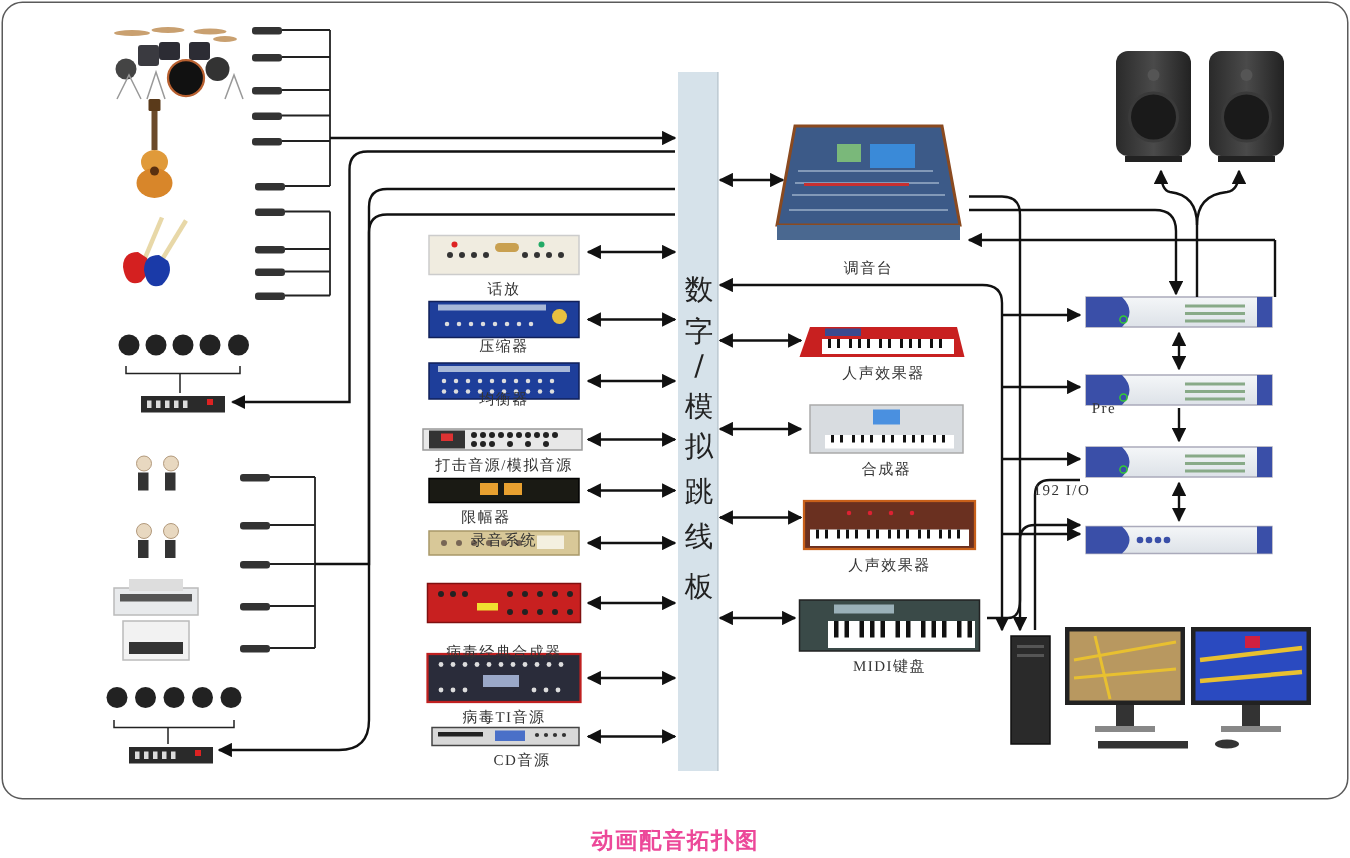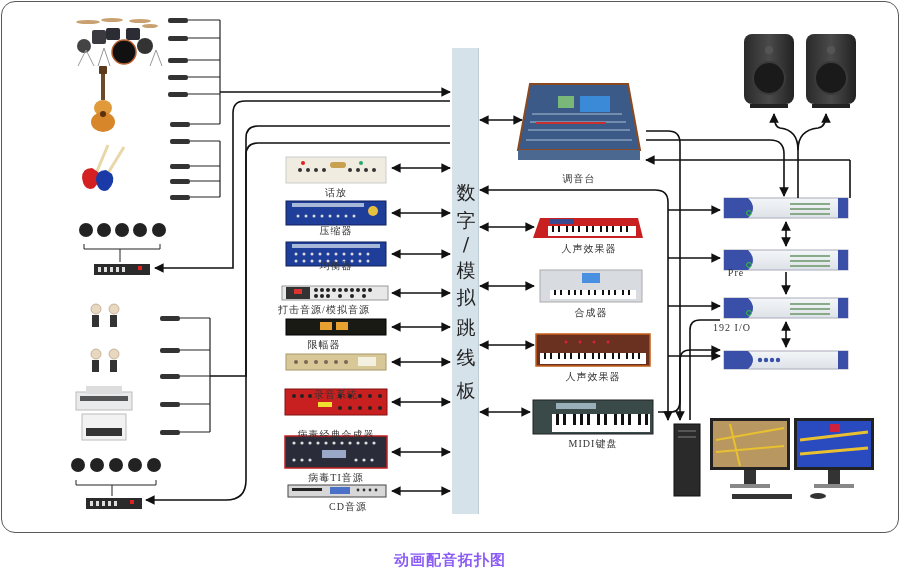--- a/index.html
+++ b/index.html
@@ -2,21 +2,21 @@
 <html><head>
 <meta charset="utf-8">
 <style>
   html, body { margin: 0; padding: 0; background: #ffffff; }
   body { width: 900px; height: 572px; position: relative; overflow: hidden; font-family: "DejaVu Serif", serif; }
   #frame { position: absolute; left: 1px; top: 1px; width: 896px; height: 530px; border: 1px solid #5a5a5a; border-radius: 14px; background: #fff; }
   #canvas { position: absolute; left: 0; top: 0; width: 900px; height: 572px; }
   .lbl { position: absolute; font-size: 10px; color: #333; white-space: nowrap; transform: translateX(-50%); letter-spacing: 1px; font-family: Liberation Serif, serif; }
   #patchbay { position: absolute; left: 452px; top: 48px; width: 26px; height: 466px; background: #d6e2ea; border-right: 1px solid #c0ccd4; }
   .pb-char { position: absolute; left: 454px; width: 24px; text-align: center; font-size: 19px; color: #222; font-family: "DejaVu Serif", serif; }
-  #caption { position: absolute; top: 551px; left: 0; width: 900px; text-align: center; font-size: 15px; color: #8b5cf6; font-family: "DejaVu Sans", sans-serif; font-weight: bold; letter-spacing: 1px; }
+  #caption { position: absolute; top: 551px; left: 0; width: 900px; text-align: center; font-size: 15px; color: #ec4899; font-family: "DejaVu Sans", sans-serif; font-weight: bold; letter-spacing: 1px; }
 </style>
 </head>
 <body>
 
 <div id="frame"></div>
 
 <svg id="canvas" width="900" height="572" viewBox="0 0 900 572">
   <defs>
     <marker id="ah" viewBox="0 0 10 10" refX="9" refY="5" markerWidth="6" markerHeight="6" orient="auto-start-reverse">
       <path d="M0,0 L10,5 L0,10 z" fill="#111"></path>
@@ -543,29 +543,29 @@
 <div class="pb-char" style="top:233px">/</div>
 <div class="pb-char" style="top:258px">模</div>
 <div class="pb-char" style="top:285px">拟</div>
 <div class="pb-char" style="top:315px">跳</div>
 <div class="pb-char" style="top:345px">线</div>
 <div class="pb-char" style="top:378px">板</div>
 
 <div class="lbl" style="left:336px; top:186px">话放</div>
 <div class="lbl" style="left:336px; top:224px">压缩器</div>
 <div class="lbl" style="left:336px; top:259px">均衡器</div>
-<div class="lbl" style="left:324px; top:303px">打击音源/模拟音源</div>
+<div class="lbl" style="left:336px; top:303px">打击音源/模拟音源</div>
 <div class="lbl" style="left:324px; top:338px">限幅器</div>
-<div class="lbl" style="left:336px; top:388px">录音系统</div>
+<div class="lbl" style="left:336px; top:353px">录音系统</div>
 <div class="lbl" style="left:336px; top:428px">病毒经典合成器</div>
 <div class="lbl" style="left:336px; top:471px">病毒TI音源</div>
 <div class="lbl" style="left:348px; top:500px">CD音源</div>
 
 <div class="lbl" style="left:579px; top:172px">调音台</div>
 <div class="lbl" style="left:589px; top:242px">人声效果器</div>
 <div class="lbl" style="left:591px; top:306px">合成器</div>
 <div class="lbl" style="left:593px; top:370px">人声效果器</div>
 <div class="lbl" style="left:593px; top:437px">MIDI键盘</div>
 
 <div class="lbl" style="left:736px; top:267px">Pre</div>
-<div class="lbl" style="left:732px; top:322px">192 I/O</div>
+<div class="lbl" style="left:708px; top:322px">192 I/O</div>
 
 <div id="caption">动画配音拓扑图</div>
 
 </body></html>

